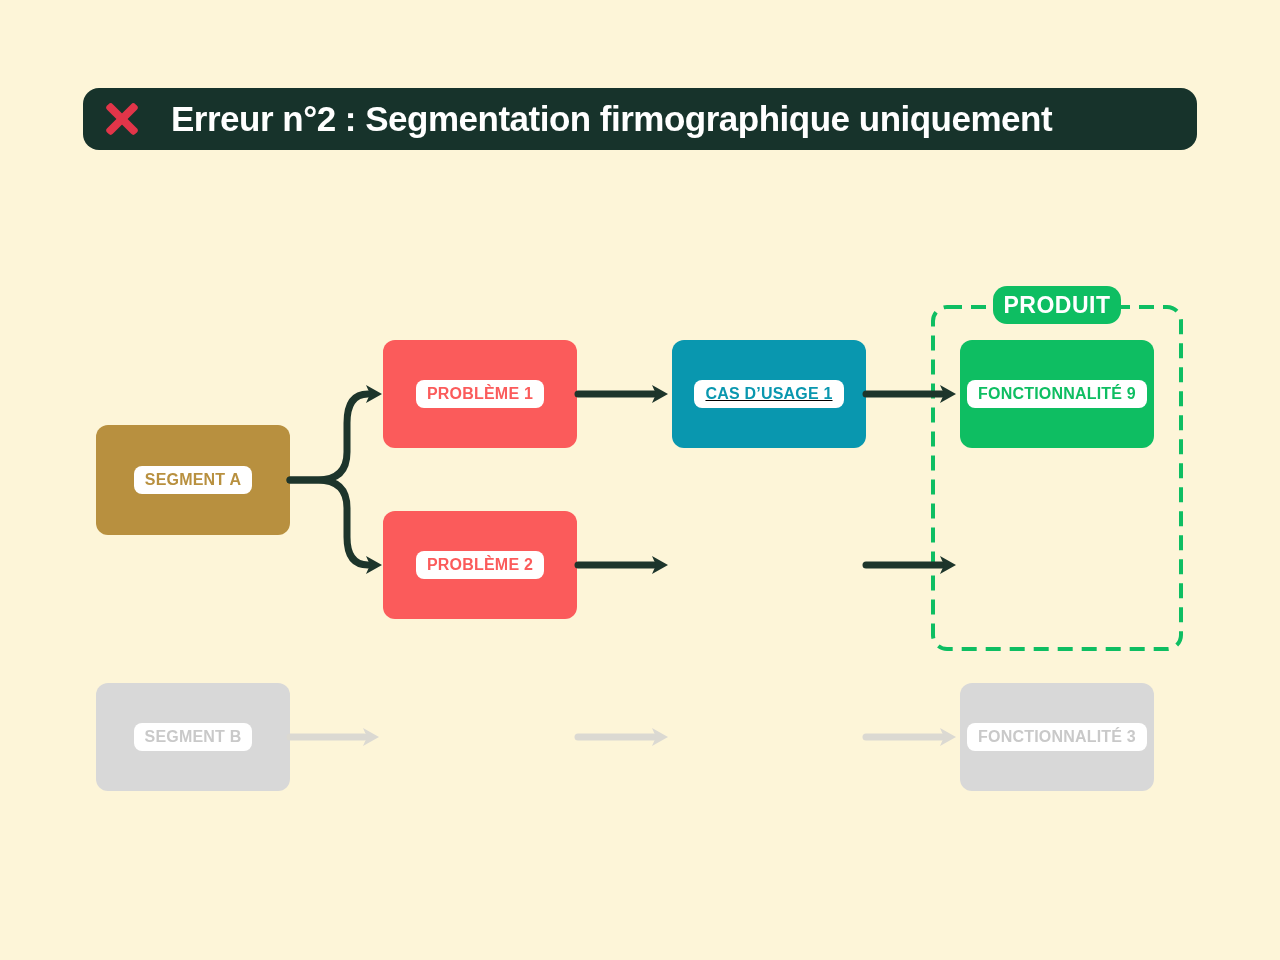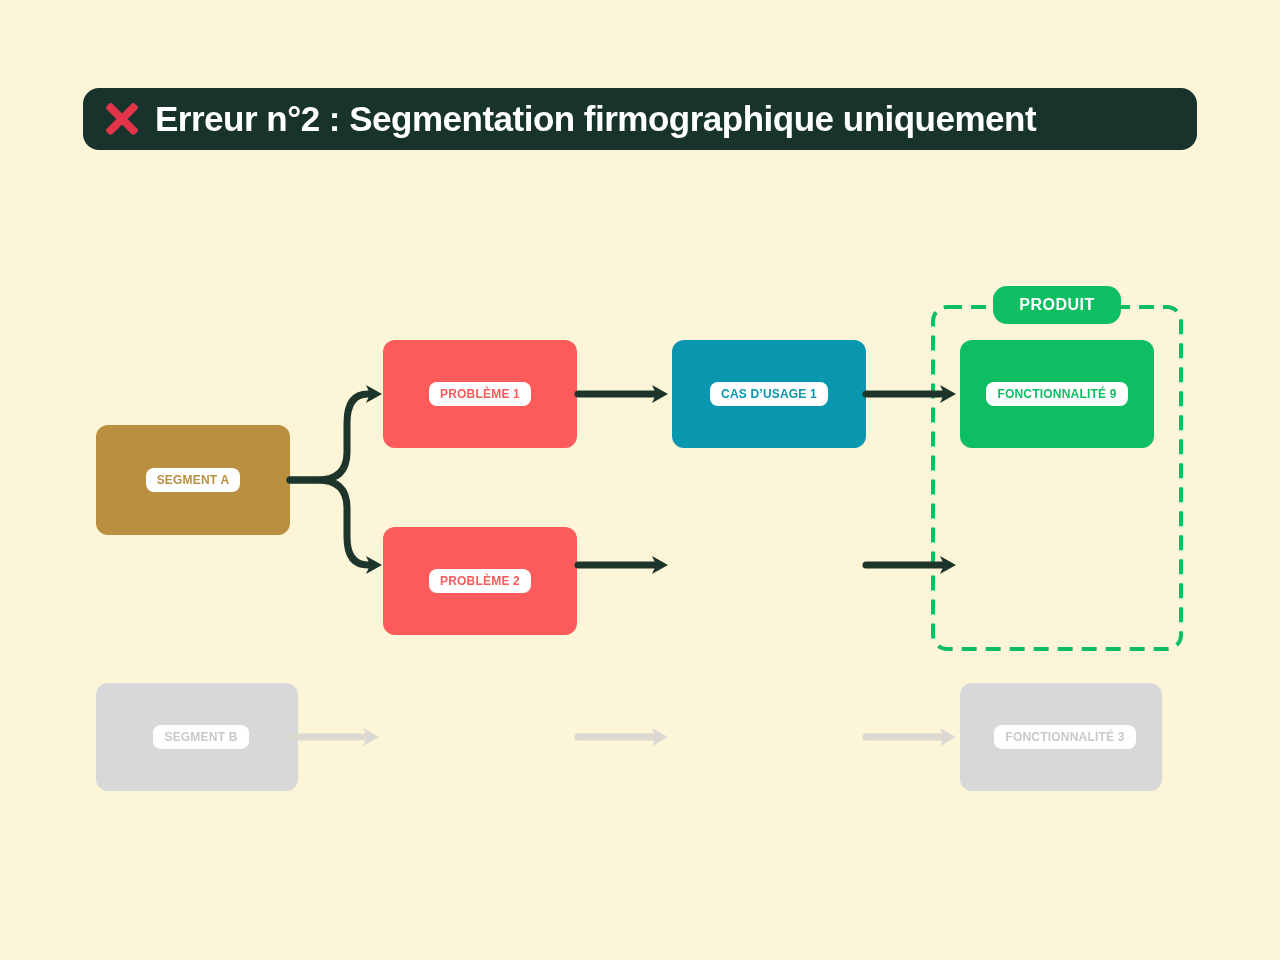--- a/index.html
+++ b/index.html
@@ -7,44 +7,44 @@
     --gold:#B8903F; --red:#FB5B5B; --teal:#0997AF; --green:#0EBE62;
     --gray-box:#D8D8D8; --gray-text:#C9C9C9; --pill-bg:#FFFFFF;
     --arrow-dark:#1D352B; --arrow-gray:#DBD9D2;
   }
   html,body{margin:0;padding:0;}
   body{font-family:"Liberation Sans", sans-serif;}
   .stage{position:relative;width:1280px;height:960px;background:var(--page-bg);overflow:hidden;}
 
   
   .banner{position:absolute;left:83px;top:88px;width:1114px;height:62px;background:var(--banner-bg);
-    border-radius:16px;display:flex;align-items:center;padding:0 18px;box-sizing:border-box;gap:12px;}
+    border-radius:16px;display:flex;align-items:center;padding:0 18px;box-sizing:border-box;gap:28px;}
   .banner-title{color:var(--banner-text);font-weight:bold;font-size:35px;white-space:nowrap;letter-spacing:-0.5px;}
   .cross{position:relative;width:42px;height:42px;flex:0 0 42px;}
   .cross .bar{position:absolute;left:1px;top:17px;width:40px;height:8px;background:var(--cross);border-radius:3px;}
   .cross .b1{transform:rotate(45deg);}
   .cross .b2{transform:rotate(-45deg);}
 
   
   .node{position:absolute;width:194px;height:108px;border-radius:12px;
     display:flex;align-items:center;justify-content:center;}
-  .pill{background:var(--pill-bg);border-radius:8px;padding:5px 11px;font-weight:bold;font-size:12px;
+  .pill{background:var(--pill-bg);border-radius:8px;padding:5px 11px;font-weight:bold;font-size:16px;
     white-space:nowrap;letter-spacing:0.2px;}
   .gold{background:var(--gold);}       .gold .pill{color:var(--gold);}
   .red{background:var(--red);}         .red .pill{color:var(--red);}
   .teal{background:var(--teal);}       .teal .pill{color:var(--teal);}
   .green{background:var(--green);}     .green .pill{color:var(--green);}
-  .gray{background:var(--gray-box);padding-left:8px;}   .gray .pill{color:var(--gray-text);}
-  .c1{left:96px;} .c2{left:383px;} .c3{left:672px;} .c4{left:960px;}
-  .r1{top:340px;} .r2{top:527px;} .rg{top:683px;}
+  .gray{background:var(--gray-box);}   .gray .pill{color:var(--gray-text);}
+  .c1{left:96px;} .c2{left:383px;} .c3{left:672px;text-decoration:underline;} .c4{left:960px;}
+  .r1{top:340px;} .r2{top:511px;} .rg{top:683px;}
   .ra{top:425px;height:110px;}
 
   
   .produit{position:absolute;left:993px;top:286px;width:128px;height:38px;background:var(--green);
-    border-radius:14px;color:#FFFFFF;font-weight:bold;font-size:16px;display:flex;align-items:center;
+    border-radius:14px;color:#FFFFFF;font-weight:bold;font-size:23px;display:flex;align-items:center;
     justify-content:center;z-index:5;letter-spacing:0.5px;}
 
   
   svg.connectors{position:absolute;left:0;top:0;z-index:3;pointer-events:none;}
   .dark-line{stroke:var(--arrow-dark);stroke-width:7;fill:none;stroke-linecap:round;stroke-linejoin:round;}
   .dark-head{fill:var(--arrow-dark);stroke:none;}
   .gray-line{stroke:var(--arrow-gray);stroke-width:7;fill:none;stroke-linecap:round;}
   .gray-head{fill:var(--arrow-gray);stroke:none;}
   .dash-rect{stroke:var(--green);stroke-width:4;fill:none;stroke-dasharray:15 9;}
 </style>

